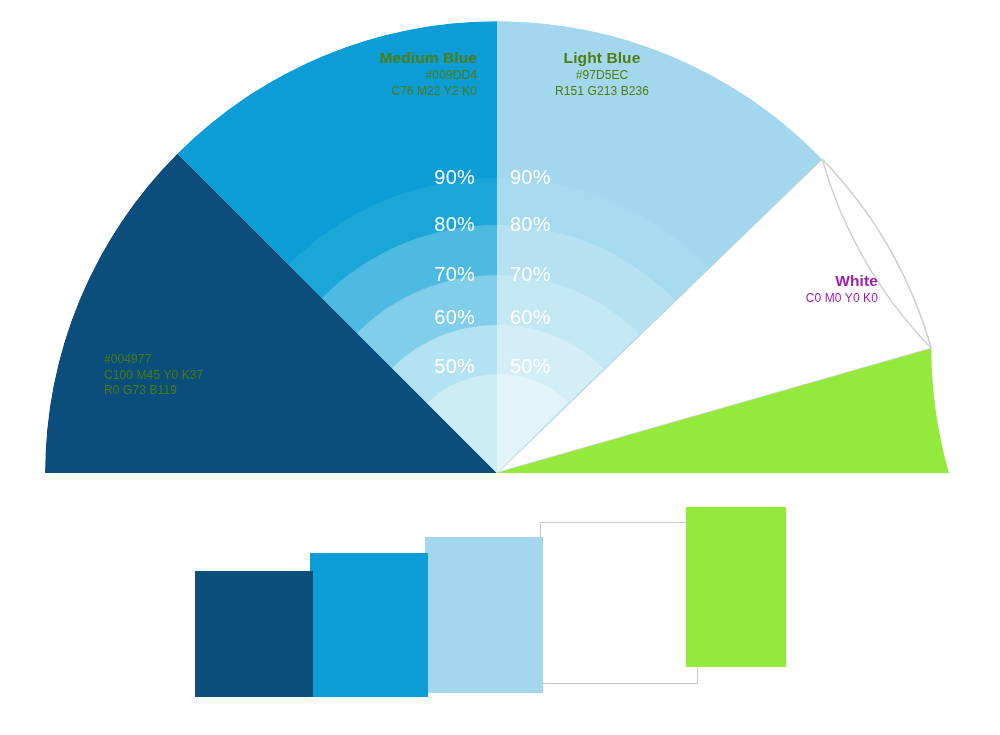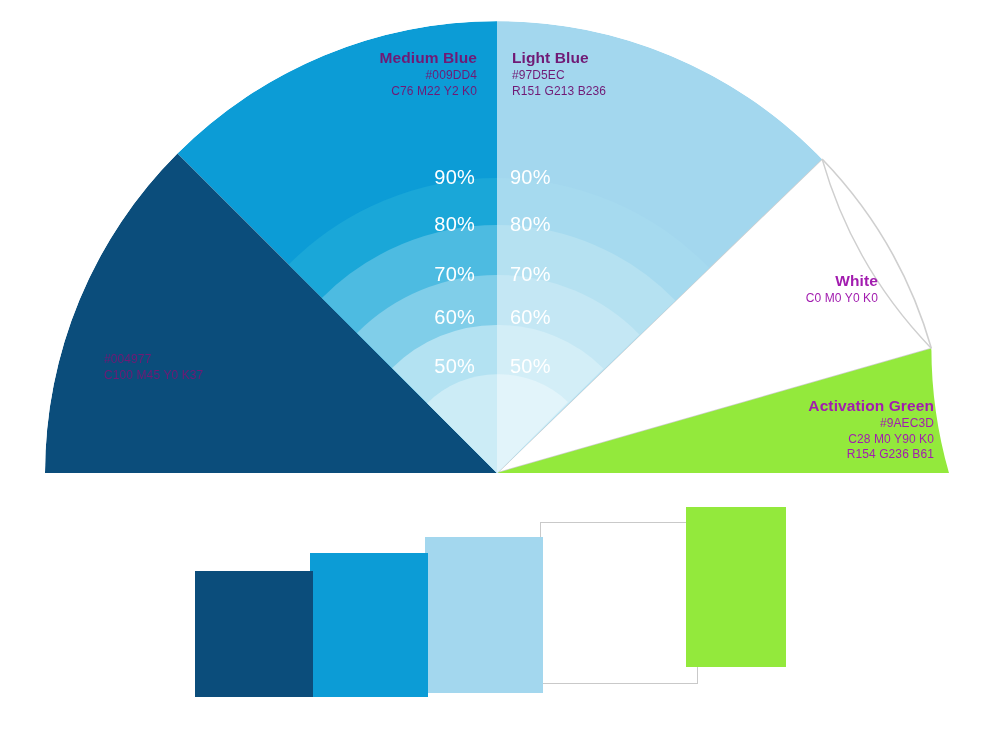--- a/index.html
+++ b/index.html
@@ -33,21 +33,21 @@
   }
   .label-title {
     font-weight: bold;
     font-size: 15.5px;
     letter-spacing: 0.1px;
   }
   .label-line {
     font-size: 12px;
     letter-spacing: 0.1px;
   }
-  .on-dark { color: #701a75; }
+  .on-dark { color: #4d7c0f; }
   .on-light { color: #a21caf; }
   .align-right { text-align: right; }
   .align-left  { text-align: left; }
 
   .pct {
     position: absolute;
     font-size: 20px;
     letter-spacing: 0.2px;
     white-space: nowrap;
   }
@@ -109,42 +109,37 @@
 
     <path d="M 822.1 159.0 A 452 452 0 0 1 931.4 348.4" fill="none" stroke="#CFCFCF" stroke-width="1.6"></path>
   </svg>
 
   <div class="label-block align-right on-dark" style="left:305px; top:48px; width:172px;">
     <div class="label-title">Medium Blue</div>
     <div class="label-line">#009DD4</div>
     <div class="label-line">C76 M22 Y2 K0</div>
   </div>
 
-  <div class="label-block align-left on-dark" style="left:512px; top:48px; width:180px;">
+  <div class="label-block align-left on-dark" style="left:512px; top:48px; width:180px;text-align:center;">
     <div class="label-title">Light Blue</div>
     <div class="label-line">#97D5EC</div>
     <div class="label-line">R151 G213 B236</div>
   </div>
 
   <div class="label-block align-left on-dark" style="left:104px; top:352px; width:220px;">
     <div class="label-line">#004977</div>
     <div class="label-line">C100 M45 Y0 K37</div>
+    <div class="label-line">R0 G73 B119</div>
   </div>
 
   <div class="label-block align-right on-light" style="left:690px; top:271px; width:188px;">
     <div class="label-title">White</div>
     <div class="label-line">C0 M0 Y0 K0</div>
   </div>
 
-  <div class="label-block align-right on-light" style="left:700px; top:396px; width:234px;">
-    <div class="label-title">Activation Green</div>
-    <div class="label-line">#9AEC3D</div>
-    <div class="label-line">C28 M0 Y90 K0</div>
-    <div class="label-line">R154 G236 B61</div>
-  </div>
 
   <div class="pct pct-left" style="left:415px; top:166px;">90%</div>
   <div class="pct pct-left" style="left:415px; top:213px;">80%</div>
   <div class="pct pct-left" style="left:415px; top:263px;">70%</div>
   <div class="pct pct-left" style="left:415px; top:306px;">60%</div>
   <div class="pct pct-left" style="left:415px; top:355px;">50%</div>
 
   <div class="pct pct-right" style="left:510px; top:166px;">90%</div>
   <div class="pct pct-right" style="left:510px; top:213px;">80%</div>
   <div class="pct pct-right" style="left:510px; top:263px;">70%</div>

